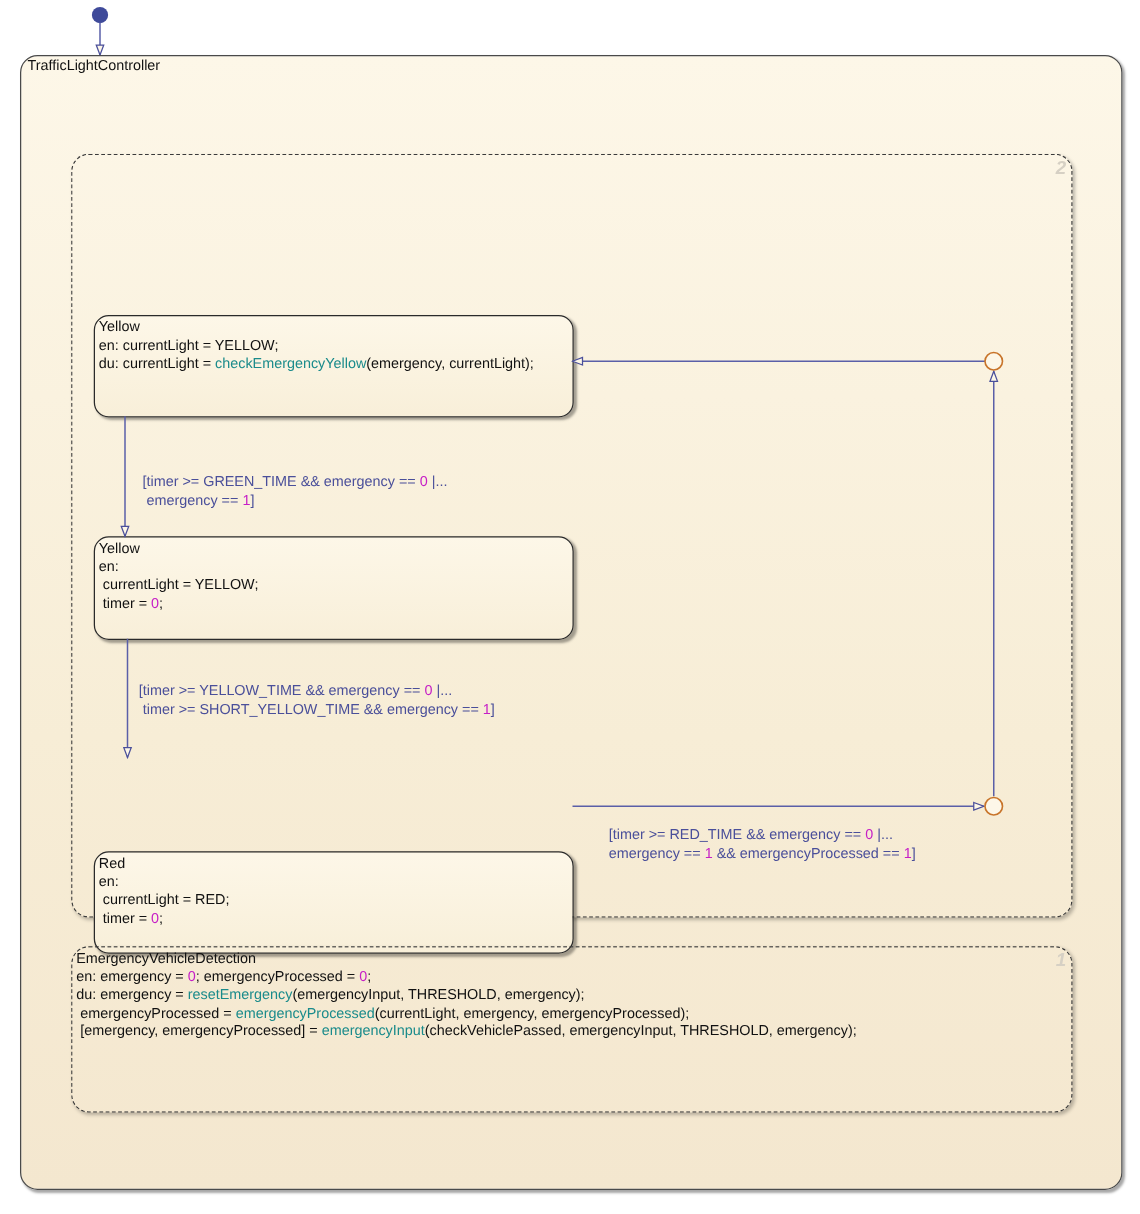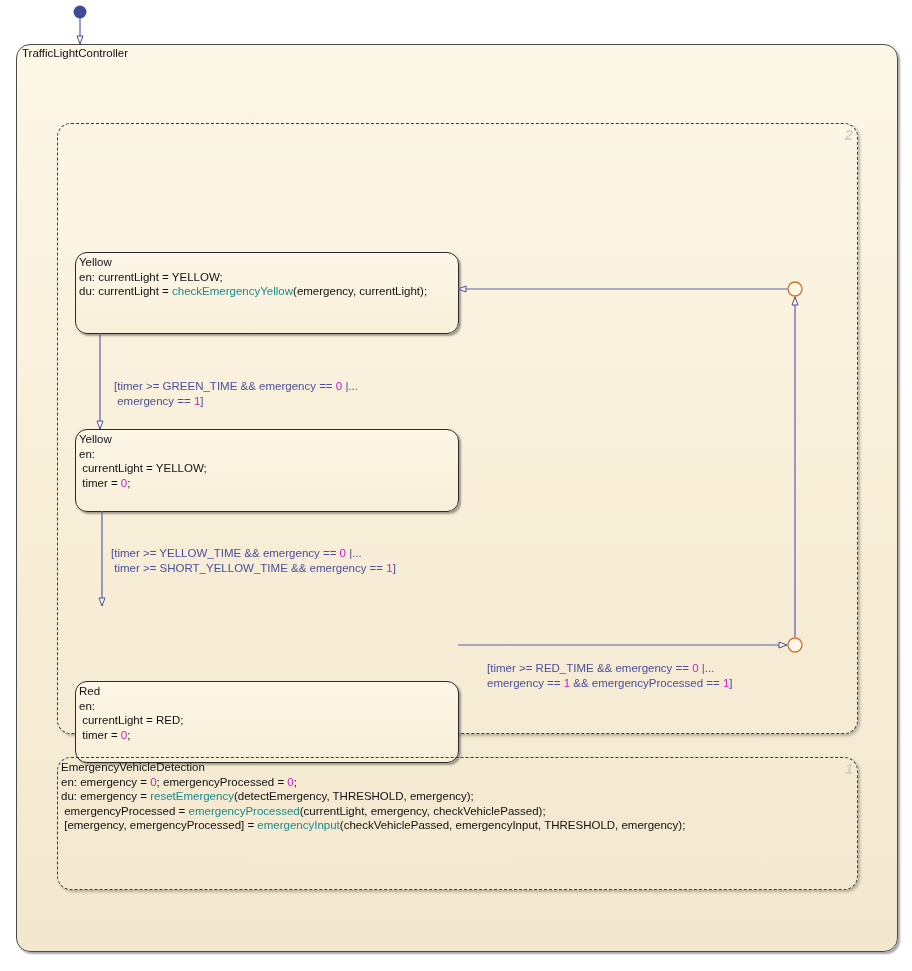--- a/index.html
+++ b/index.html
@@ -95,17 +95,17 @@
 
 <div class="guard" style="left:111px;top:546px;"><span>[timer &gt;= YELLOW_TIME &amp;&amp; emergency == </span><span class="num">0</span><span> |...</span>
 <span> timer &gt;= SHORT_YELLOW_TIME &amp;&amp; emergency == </span><span class="num">1</span><span>]</span></div>
 
 <div class="guard" style="left:487px;top:661px;"><span>[timer &gt;= RED_TIME &amp;&amp; emergency == </span><span class="num">0</span><span> |...</span>
 <span>emergency == </span><span class="num">1</span><span> &amp;&amp; emergencyProcessed == </span><span class="num">1</span><span>]</span></div>
 
 <div class="sub" style="left:57px;top:757px;width:799px;height:131px;">
   <div class="lbl"><span>EmergencyVehicleDetection</span>
 <span>en: emergency = </span><span class="num">0</span><span>; emergencyProcessed = </span><span class="num">0</span><span>;</span>
-<span>du: emergency = </span><span class="fn">resetEmergency</span><span>(detectEmergency, THRESHOLD, emergency);</span>
-<span> emergencyProcessed = </span><span class="fn">emergencyProcessed</span><span>(currentLight, emergency, checkVehiclePassed);</span>
+<span>du: emergency = </span><span class="fn">resetEmergency</span><span>(emergencyInput, THRESHOLD, emergency);</span>
+<span> emergencyProcessed = </span><span class="fn">emergencyProcessed</span><span>(currentLight, emergency, emergencyProcessed);</span>
 <span> [emergency, emergencyProcessed] = </span><span class="fn">emergencyInput</span><span>(checkVehiclePassed, emergencyInput, THRESHOLD, emergency);</span></div>
   <span class="order" style="right:4px;top:2px;">1</span>
 </div>
 
 </body></html>

